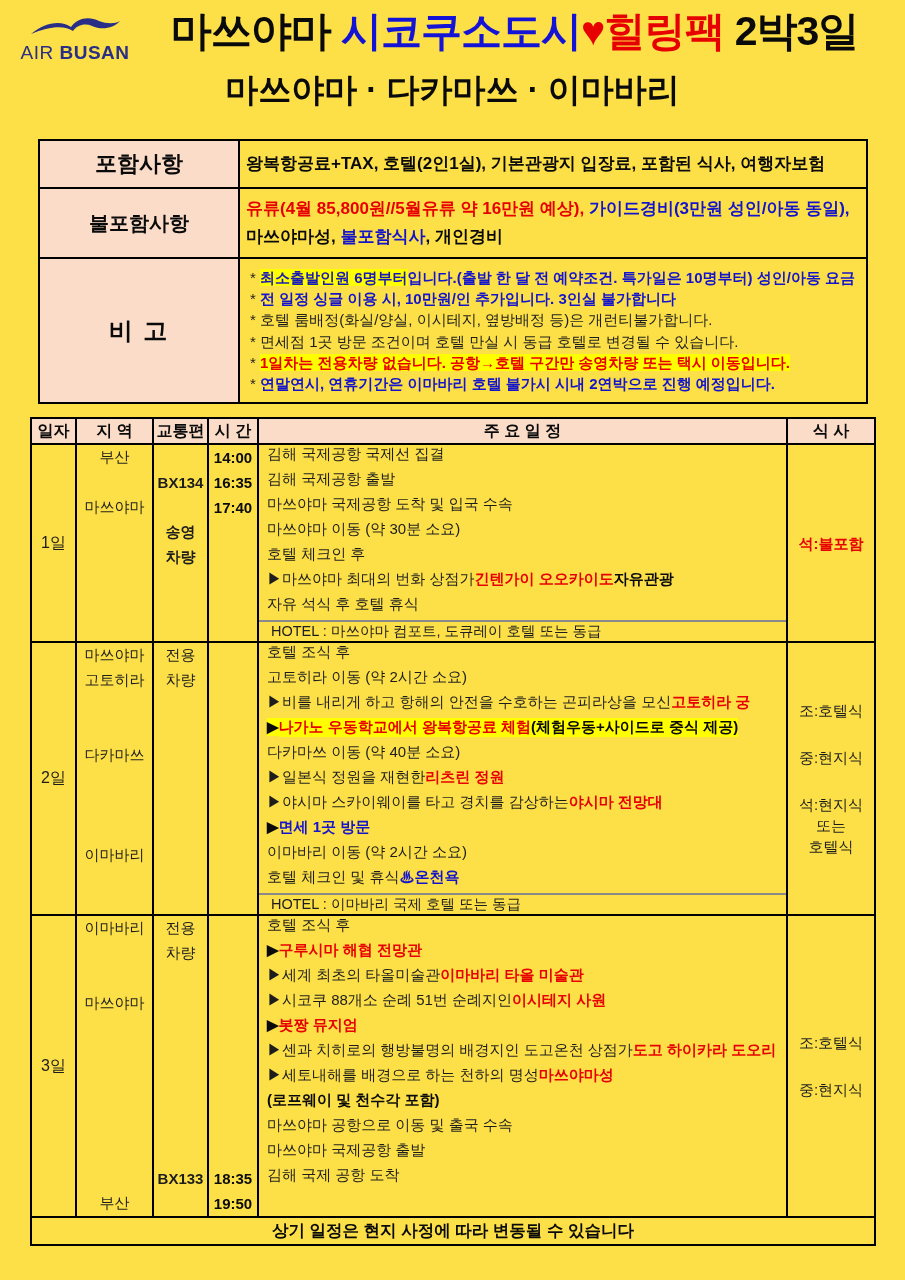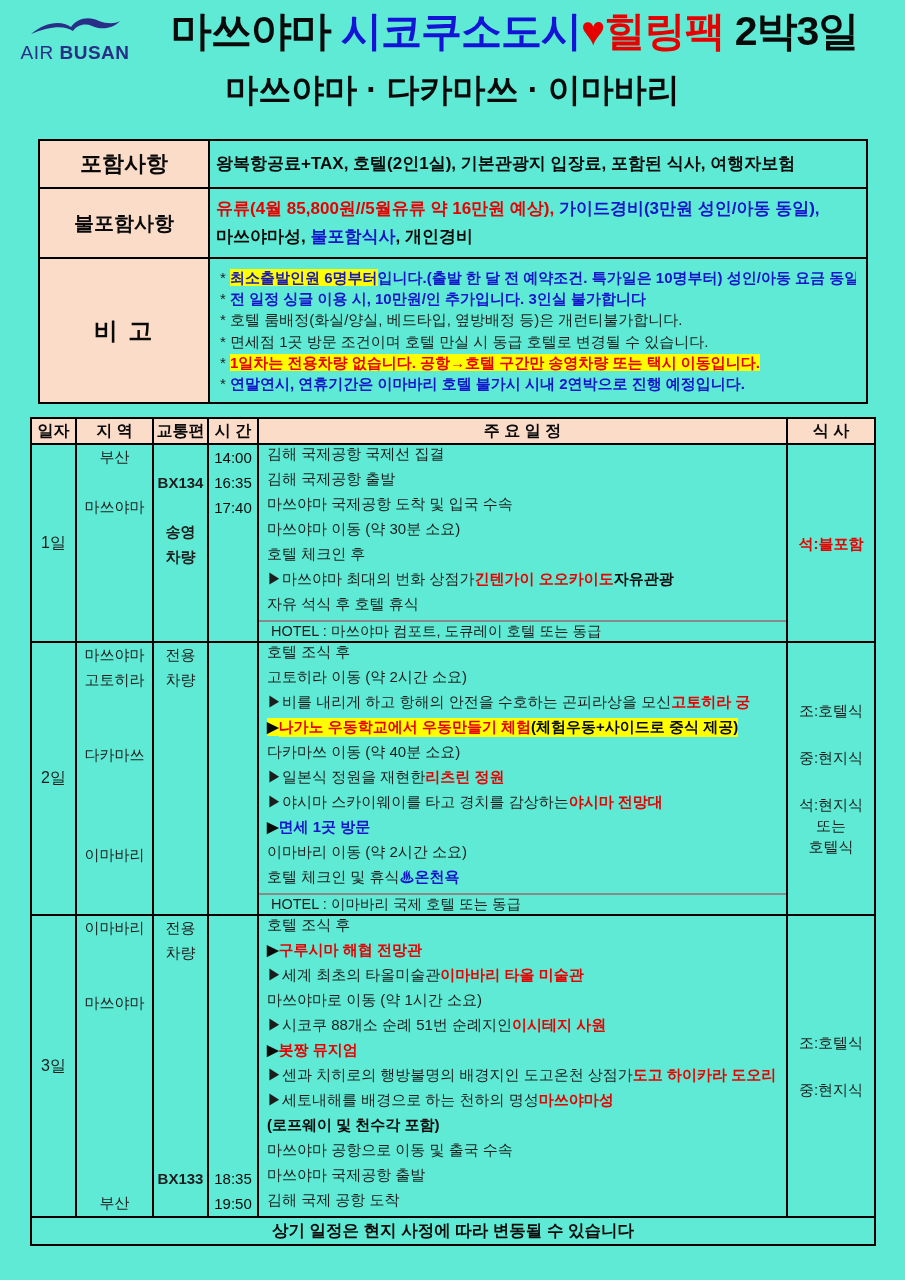--- a/index.html
+++ b/index.html
@@ -2,21 +2,21 @@
 <html><head>
 <meta charset="utf-8">
 <style>
   * { margin:0; padding:0; box-sizing:border-box; }
   html,body { background:#ffffff; }
   body {
     width:905px; height:1280px;
     font-family:"Liberation Sans", sans-serif;
     color:#111; overflow:hidden;
   }
-  .page { width:905px; height:1280px; background:#5eead4; position:relative; }
+  .page { width:905px; height:1280px; background:#fde047; position:relative; }
 
   
   .doc-header { display:flex; align-items:flex-start; padding:8px 12px 0 14px; }
   .logo { width:122px; flex:0 0 122px; display:flex; flex-direction:column; align-items:center; padding-top:4px; }
   .logo svg { display:block; }
   .logo-text { font-size:19px; letter-spacing:0.5px; color:#292f86; line-height:1; margin-top:1px; white-space:nowrap; }
   .logo-text .air { font-weight:400; }
   .logo-text .busan { font-weight:800; }
   .title { flex:1; text-align:center; font-size:41px; font-weight:800; line-height:1.15; letter-spacing:-1px; white-space:nowrap; }
   .t-k { color:#0a0a0a; } .t-b { color:#1414d6; } .t-r { color:#e70000; }
@@ -31,21 +31,21 @@
   .s-kbh{ color:#0a0a0a; font-weight:700; background:#ffff00; }
   .s-bh { color:#1a1ab8; font-weight:700; background:#ffff00; }
 
   
   .info-table {
     width:830px; margin:26px 0 0 38px;
     border-collapse:collapse; table-layout:fixed;
   }
   .info-table th, .info-table td { border:2px solid #000; }
   .info-table th {
-    width:170px; background:#fbdcc8; text-align:center;
+    width:200px; background:#fbdcc8; text-align:center;
     font-weight:800; color:#0a0a0a; vertical-align:middle;
   }
   .info-table tr:nth-child(1) th { font-size:22px; }
   .info-table tr:nth-child(2) th { font-size:20px; }
   .info-table tr:nth-child(3) th { font-size:24px; letter-spacing:2px; }
   .info-table td { padding:6px 6px; vertical-align:middle; }
   .info-table tr:nth-child(1) td { height:48px; font-size:17px; }
   .info-table tr:nth-child(1) td .line { line-height:26px; font-weight:700; }
   .info-table tr:nth-child(2) td { height:64px; font-size:17px; }
   .info-table tr:nth-child(2) td .line { line-height:28px; font-weight:700; }
@@ -61,21 +61,21 @@
     height:24px; display:flex; align-items:center; justify-content:center;
     font-size:16px; font-weight:700; color:#0a0a0a; border-right:2px solid #000;
   }
   .sched-header .hcell:last-child { border-right:none; }
   .day-block { border-bottom:2px solid #000; }
   .day-block:last-of-type { border-bottom:none; }
   .dcell { border-right:2px solid #000; }
   .dcell:last-child { border-right:none; }
   .day-label { display:flex; align-items:center; justify-content:center; font-size:16px; color:#1d1d1d; }
   .slot { height:25px; display:flex; align-items:center; justify-content:center; font-size:15px; color:#1d1d1d; white-space:nowrap; }
-  .time-col .slot { font-weight:400; color:#0a0a0a; }
+  .time-col .slot { font-weight:700; color:#0a0a0a; }
   .srow { height:25px; display:flex; align-items:flex-start; padding-left:8px; font-size:15px; white-space:nowrap; overflow:hidden; }
   .hotel-row {
     height:21px; border-top:2px solid #8a8a8a;
     display:flex; align-items:center; padding-left:12px;
     font-size:14.5px; color:#1d1d1d; white-space:nowrap; overflow:hidden;
   }
   .meal-cell { display:flex; flex-direction:column; align-items:center; justify-content:center; }
   .meal-line { font-size:15px; line-height:21px; color:#1d1d1d; }
   .meal-line.gap { margin-bottom:26px; }
   .meal-line.s-r { color:#e70000; font-weight:700; }
@@ -115,21 +115,21 @@
           <td>
             <div class="line"><span class="s-r">유류(4월 85,800원//5월유류 약 16만원 예상), </span><span class="s-b">가이드경비(3만원 성인/아동 동일),</span></div>
             <div class="line"><span class="s-kb">마쓰야마성, </span><span class="s-b">불포함식사</span><span class="s-kb">, 개인경비</span></div>
           </td>
         </tr>
         <tr>
           <th>비 고</th>
           <td>
             <div class="line"><span class="s-k">* </span><span class="s-bh">최소출발인원 6명부터</span><span class="s-b">입니다.(출발 한 달 전 예약조건. 특가일은 10명부터) 성인/아동 요금 동일</span></div>
             <div class="line"><span class="s-k">* </span><span class="s-b">전 일정 싱글 이용 시, 10만원/인 추가입니다. 3인실 불가합니다</span></div>
-            <div class="line"><span class="s-k">* 호텔 룸배정(화실/양실, 베드타입, 옆방배정 등)은 개런티불가합니다.</span></div>
+            <div class="line"><span class="s-k">* 호텔 룸배정(화실/양실, 이시테지, 옆방배정 등)은 개런티불가합니다.</span></div>
             <div class="line"><span class="s-k">* 면세점 1곳 방문 조건이며 호텔 만실 시 동급 호텔로 변경될 수 있습니다.</span></div>
             <div class="line"><span class="s-k">* </span><span class="s-rh">1일차는 전용차량 없습니다. 공항→호텔 구간만 송영차량 또는 택시 이동입니다.</span></div>
             <div class="line"><span class="s-k">* </span><span class="s-b">연말연시, 연휴기간은 이마바리 호텔 불가시 시내 2연박으로 진행 예정입니다.</span></div>
           </td>
         </tr>
       </tbody>
   </table>
 
   <div class="schedule-table">
     <div class="sgrid sched-header" id="sched-header">
@@ -244,21 +244,21 @@
             </div>
             <div class="srow">
               <span class="s-k">고토히라 이동 (약 2시간 소요)</span>
             </div>
             <div class="srow">
               <span class="s-k">▶비를 내리게 하고 항해의 안전을 수호하는 곤피라상을 모신 </span>
               <span class="s-r">고토히라 궁</span>
             </div>
             <div class="srow">
               <span class="s-kbh">▶</span>
-              <span class="s-rh">나가노 우동학교에서 우동만들기 체험</span>
+              <span class="s-rh">나가노 우동학교에서 왕복항공료 체험</span>
               <span class="s-kbh"> (체험우동+사이드로 중식 제공)</span>
             </div>
             <div class="srow">
               <span class="s-k">다카마쓰 이동 (약 40분 소요)</span>
             </div>
             <div class="srow">
               <span class="s-k">▶일본식 정원을 재현한 </span>
               <span class="s-r">리츠린 정원</span>
             </div>
             <div class="srow">
@@ -336,23 +336,20 @@
             </div>
             <div class="srow">
               <span class="s-kb">▶</span>
               <span class="s-r">구루시마 해협 전망관</span>
             </div>
             <div class="srow">
               <span class="s-k">▶세계 최초의 타올미술관 </span>
               <span class="s-r">이마바리 타올 미술관</span>
             </div>
             <div class="srow">
-              <span class="s-k">마쓰야마로 이동 (약 1시간 소요)</span>
-            </div>
-            <div class="srow">
               <span class="s-k">▶시코쿠 88개소 순례 51번 순례지인 </span>
               <span class="s-r">이시테지 사원</span>
             </div>
             <div class="srow">
               <span class="s-kb">▶</span>
               <span class="s-r">봇짱 뮤지엄</span>
             </div>
             <div class="srow">
               <span class="s-k">▶센과 치히로의 행방불명의 배경지인 도고온천 상점가 </span>
               <span class="s-r">도고 하이카라 도오리</span>

